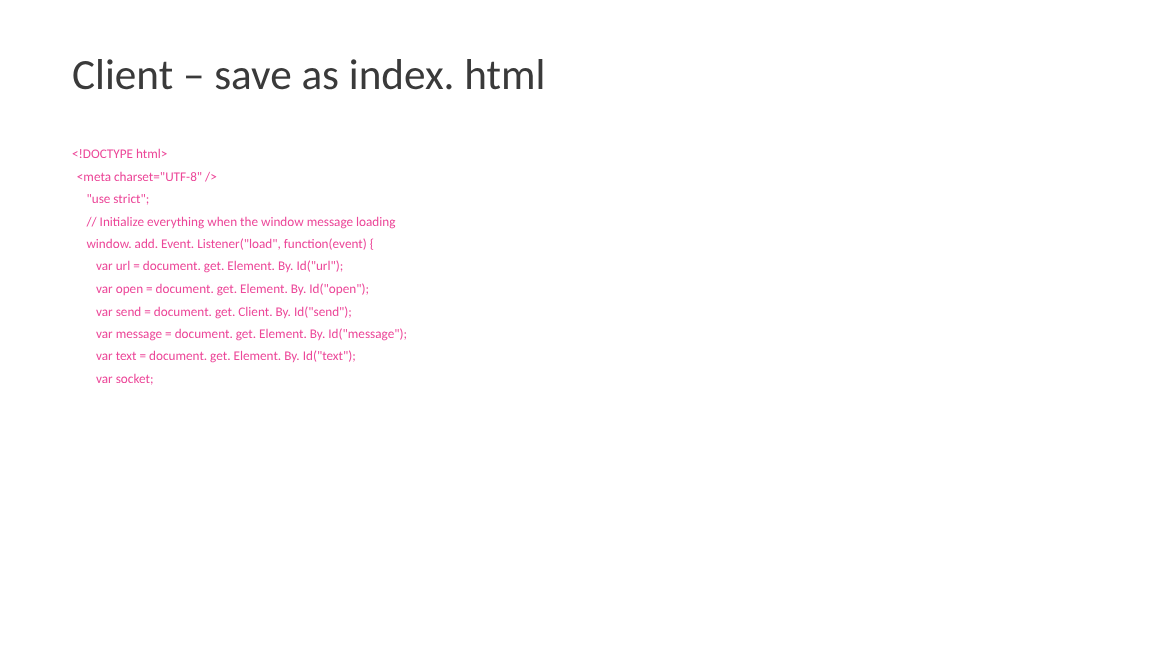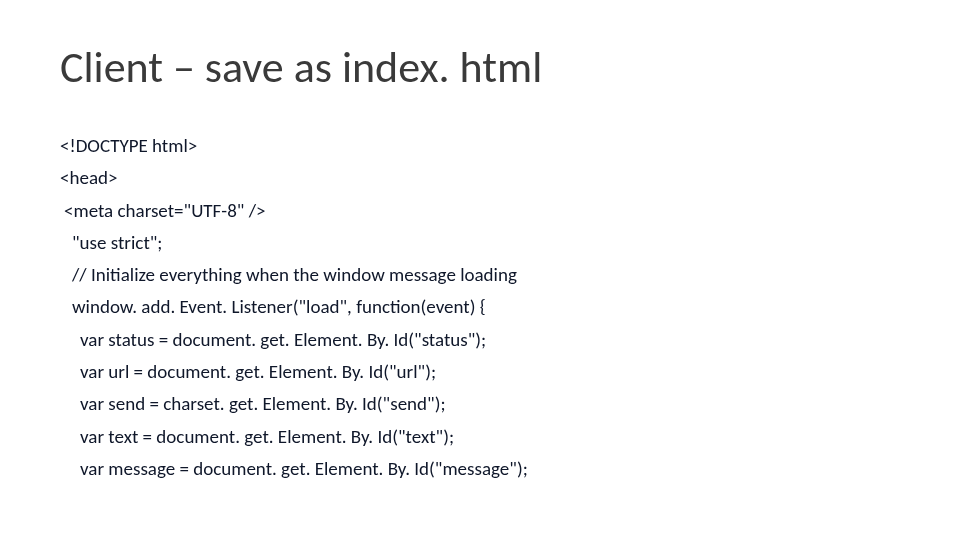--- a/index.html
+++ b/index.html
@@ -10,50 +10,50 @@
     font-family: "Calibri", "Segoe UI", Arial, sans-serif;
     color: #3a3a3a;
     overflow: hidden;
   }
   .slide {
     padding: 40px 60px 0 60px;
     width: 100%;
     height: 100%;
   }
   .title {
-    font-size: 44px;
+    font-size: 36px;
     font-weight: 400;
     color: #3a3a3a;
     margin-bottom: 36px;
     letter-spacing: 0px;
   }
   .code-block {
-    font-size: 19px;
+    font-size: 11px;
     line-height: 1.7;
-    color: #0f172a;
+    color: #ec4899;
     font-family: "Calibri", "Segoe UI", Arial, sans-serif;
   }
   .code-line {
     white-space: pre;
   }
   .indent-1 { padding-left: 4px; }
   .indent-2 { padding-left: 12px; }
   .indent-3 { padding-left: 20px; }
 </style>
 </head>
 <body>
 
 <div class="slide">
   <h1 class="title">Client – save as index. html</h1>
   <div class="code-block">
       <div class="code-line indent-0">&lt;!DOCTYPE html&gt;</div>
-      <div class="code-line indent-0">&lt;head&gt;</div>
       <div class="code-line indent-1">&lt;meta charset="UTF-8" /&gt;</div>
       <div class="code-line indent-2">"use strict";</div>
       <div class="code-line indent-2">// Initialize everything when the window message loading</div>
       <div class="code-line indent-2">window. add. Event. Listener("load", function(event) {</div>
-      <div class="code-line indent-3">var status = document. get. Element. By. Id("status");</div>
       <div class="code-line indent-3">var url = document. get. Element. By. Id("url");</div>
-      <div class="code-line indent-3">var send = charset. get. Element. By. Id("send");</div>
+      <div class="code-line indent-3">var open = document. get. Element. By. Id("open");</div>
+      <div class="code-line indent-3">var send = document. get. Client. By. Id("send");</div>
+      <div class="code-line indent-3">var message = document. get. Element. By. Id("message");</div>
       <div class="code-line indent-3">var text = document. get. Element. By. Id("text");</div>
-      <div class="code-line indent-3">var message = document. get. Element. By. Id("message");</div>
+      <div class="code-line indent-3">var socket;</div>
     </div>
 </div>
 
 </body></html>

